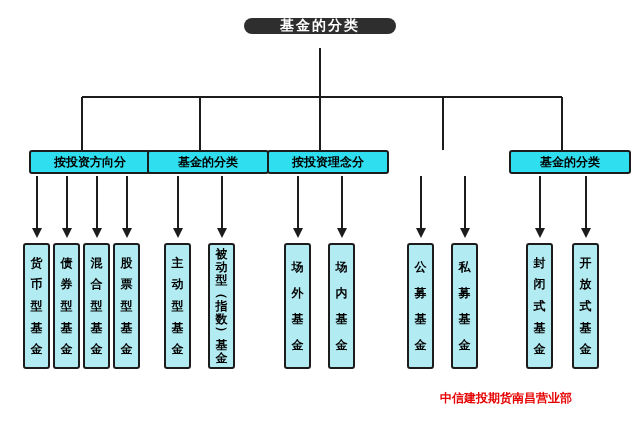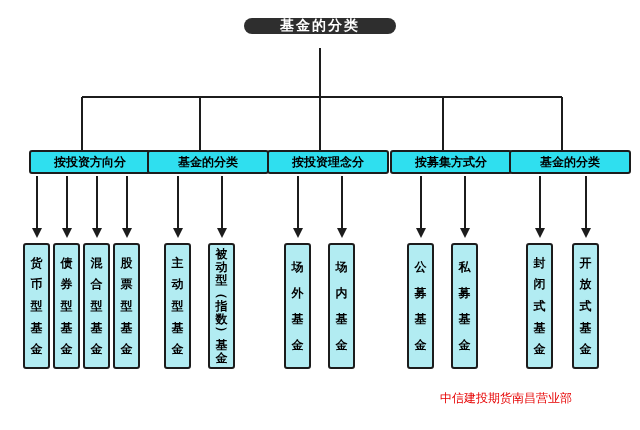--- a/index.html
+++ b/index.html
@@ -27,21 +27,21 @@
     background:var(--leaf-bg,#b2ecf2);
     border:2px solid var(--border,#1c1c1c);border-radius:3px;
     box-sizing:border-box;display:flex;flex-direction:column;
     justify-content:space-evenly;align-items:center;padding:2px 0;
     color:#000;
   }
   .leaf span{font-size:12px;font-weight:bold;line-height:1;display:block;}
   .leaf span.rot{transform:rotate(90deg);}
   .footer{
     position:absolute;top:390px;right:68px;
-    color:var(--footer-text,#e60000);font-size:12px;font-weight:normal;
+    color:var(--footer-text,#e60000);font-size:12px;font-weight:bold;
   }
 </style>
 </head>
 <body>
 
 <div class="canvas">
 
   <svg class="connectors" width="640" height="430">
     <defs>
       <marker id="ah" viewBox="0 0 10 10" refX="8" refY="5" markerWidth="5" markerHeight="5" orient="auto">
@@ -72,21 +72,20 @@
     <line class="c" x1="586" y1="176" x2="586" y2="236" marker-end="url(#ah)"></line>
   </svg>
 
   <div class="root-node">
     <span>基金的分类</span>
   </div>
 
   <div class="cat" style="left:29px">按投资方向分</div>
   <div class="cat" style="left:147px">基金的分类</div>
   <div class="cat" style="left:267px">按投资理念分</div>
-  <div class="cat" style="left:390px">按募集方式分</div>
   <div class="cat" style="left:509px">基金的分类</div>
 
   <div class="leaf" style="left:23px">
       <span>货</span>
       <span>币</span>
       <span>型</span>
       <span>基</span>
       <span>金</span>
     </div>
   <div class="leaf" style="left:53px">

